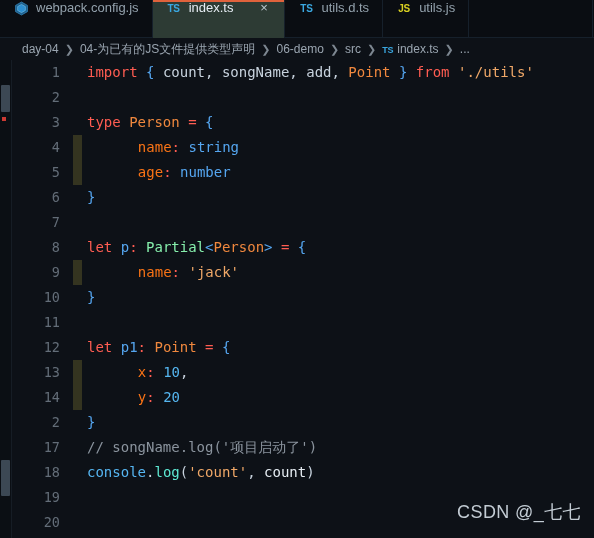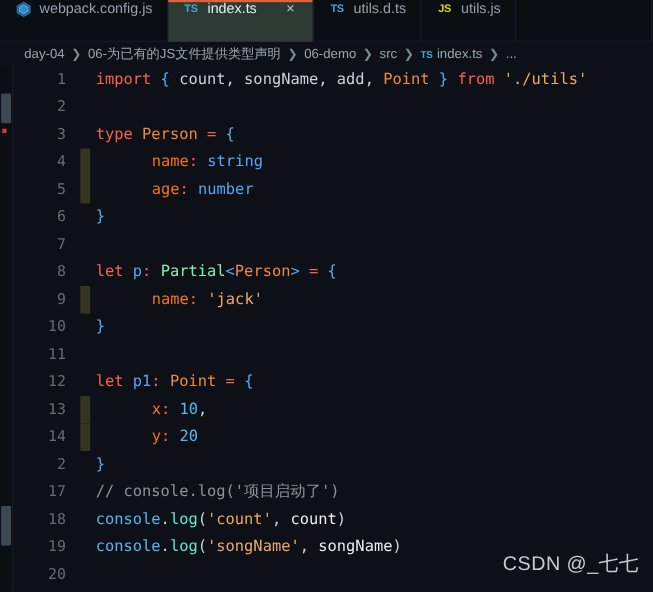--- a/index.html
+++ b/index.html
@@ -186,21 +186,21 @@
       <div class="tabfill"></div>
       <div class="tabend"></div>
     </div>
 
   <div class="breadcrumb" id="breadcrumb">
       <span class="bc-seg">
         <span>day-04</span>
       </span>
       <span class="bc-sep">❯</span>
       <span class="bc-seg">
-        <span>06-为已有的JS文件提供类型声明</span>
+        <span>04-为已有的JS文件提供类型声明</span>
       </span>
       <span class="bc-sep">❯</span>
       <span class="bc-seg">
         <span>06-demo</span>
       </span>
       <span class="bc-sep">❯</span>
       <span class="bc-seg">
         <span>src</span>
       </span>
       <span class="bc-sep">❯</span>
@@ -229,21 +229,21 @@
         <div class="row"><span class="lnum">6</span><span class="ltext"><span class="t-brace">}</span></span></div>
         <div class="row"><span class="lnum">7</span><span class="ltext"></span></div>
         <div class="row"><span class="lnum">8</span><span class="ltext"><span class="t-kw">let</span><span class="t-punct"> </span><span class="t-builtin">p</span><span class="t-op">:</span><span class="t-punct"> </span><span class="t-iface">Partial</span><span class="t-brace">&lt;</span><span class="t-type">Person</span><span class="t-brace">&gt;</span><span class="t-punct"> </span><span class="t-op">=</span><span class="t-punct"> </span><span class="t-brace">{</span></span></div>
         <div class="row"><span class="lnum">9</span><span class="indent-guide"></span><span class="ltext"><span class="t-punct">  </span><span class="t-prop">name</span><span class="t-op">:</span><span class="t-punct"> </span><span class="t-str">'jack'</span></span></div>
         <div class="row"><span class="lnum">10</span><span class="ltext"><span class="t-brace">}</span></span></div>
         <div class="row"><span class="lnum">11</span><span class="ltext"></span></div>
         <div class="row"><span class="lnum">12</span><span class="ltext"><span class="t-kw">let</span><span class="t-punct"> </span><span class="t-builtin">p1</span><span class="t-op">:</span><span class="t-punct"> </span><span class="t-type">Point</span><span class="t-punct"> </span><span class="t-op">=</span><span class="t-punct"> </span><span class="t-brace">{</span></span></div>
         <div class="row"><span class="lnum">13</span><span class="indent-guide"></span><span class="ltext"><span class="t-punct">  </span><span class="t-prop">x</span><span class="t-op">:</span><span class="t-punct"> </span><span class="t-num">10</span><span class="t-punct">,</span></span></div>
         <div class="row"><span class="lnum">14</span><span class="indent-guide"></span><span class="ltext"><span class="t-punct">  </span><span class="t-prop">y</span><span class="t-op">:</span><span class="t-punct"> </span><span class="t-num">20</span></span></div>
         <div class="row"><span class="lnum">2</span><span class="ltext"><span class="t-brace">}</span></span></div>
-        <div class="row"><span class="lnum">17</span><span class="ltext"><span class="t-comment">// console.log('项目启动了')</span></span></div>
+        <div class="row"><span class="lnum">17</span><span class="ltext"><span class="t-comment">// songName.log('项目启动了')</span></span></div>
         <div class="row"><span class="lnum">18</span><span class="ltext"><span class="t-obj">console</span><span class="t-punct">.</span><span class="t-method">log</span><span class="t-punct">(</span><span class="t-str">'count'</span><span class="t-punct">, </span><span class="t-var">count</span><span class="t-punct">)</span></span></div>
-        <div class="row"><span class="lnum">19</span><span class="ltext"><span class="t-obj">console</span><span class="t-punct">.</span><span class="t-method">log</span><span class="t-punct">(</span><span class="t-str">'songName'</span><span class="t-punct">, </span><span class="t-var">songName</span><span class="t-punct">)</span></span></div>
+        <div class="row"><span class="lnum">19</span></div>
         <div class="row"><span class="lnum">20</span><span class="ltext"></span></div>
       </div>
     <div class="watermark">CSDN @_七七</div>
   </div>
 
 </div>
 
 </body></html>

